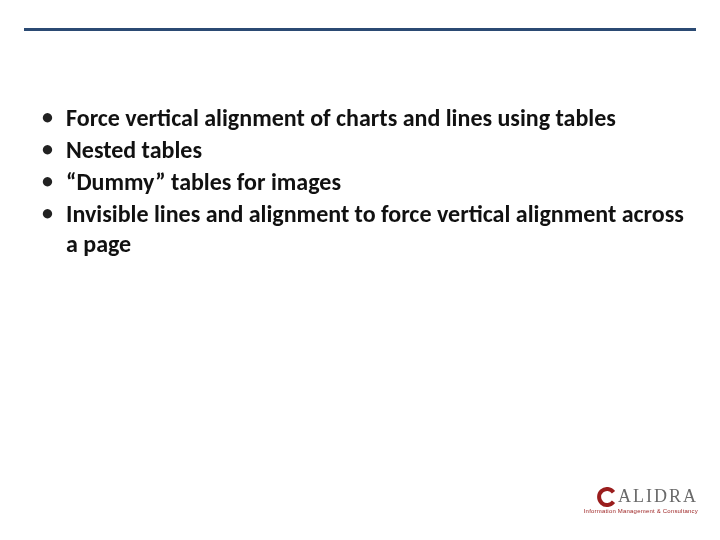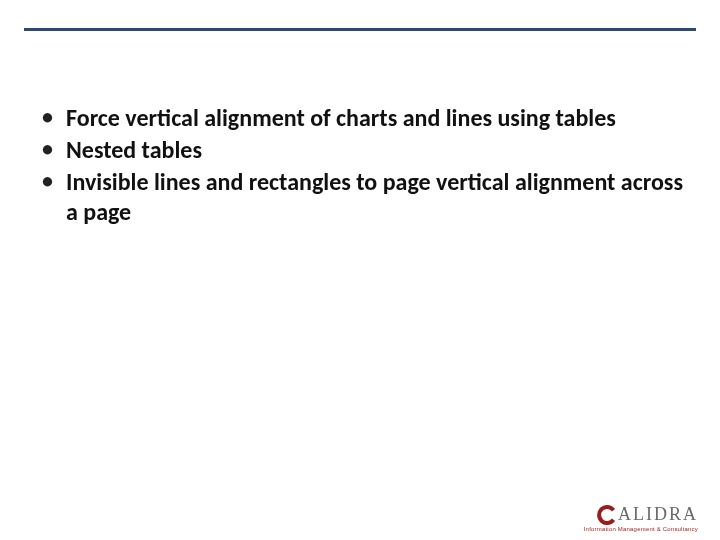--- a/index.html
+++ b/index.html
@@ -51,21 +51,21 @@
     content: "•";
     position: absolute;
     left: 4px;
     top: 0;
     font-size: 22px;
     color: #222;
   }
   .footer-logo {
     position: absolute;
     right: 22px;
-    bottom: 8px;
+    bottom: 26px;
     text-align: right;
     margin-top: 39px;
   }
   .logo-main {
     font-family: Georgia, "Times New Roman", serif;
     font-size: 18px;
     letter-spacing: 2px;
     color: #6a6a6a;
     font-weight: 400;
     display: flex;
@@ -91,21 +91,22 @@
 </style>
 </head>
 <body>
 
 <div class="slide">
   <hr class="rule">
   <div class="content">
     <ul class="bullets">
       <li>Force vertical alignment of charts and lines using tables</li>
       <li>Nested tables</li>
-      <li>Invisible lines and rectangles to page vertical alignment across a page</li>
+      <li>“Dummy” tables for images</li>
+      <li>Invisible lines and alignment to force vertical alignment across a page</li>
     </ul>
   </div>
 
   <div class="footer-logo">
     <div class="logo-main">
       <span class="logo-c">
         <svg viewBox="0 0 20 20" width="20" height="20">
           <path d="M16.5 5.2 A8 8 0 1 0 16.5 14.8" fill="none" stroke="#9a1d1d" stroke-width="4" stroke-linecap="butt"></path>
         </svg>
       </span>

